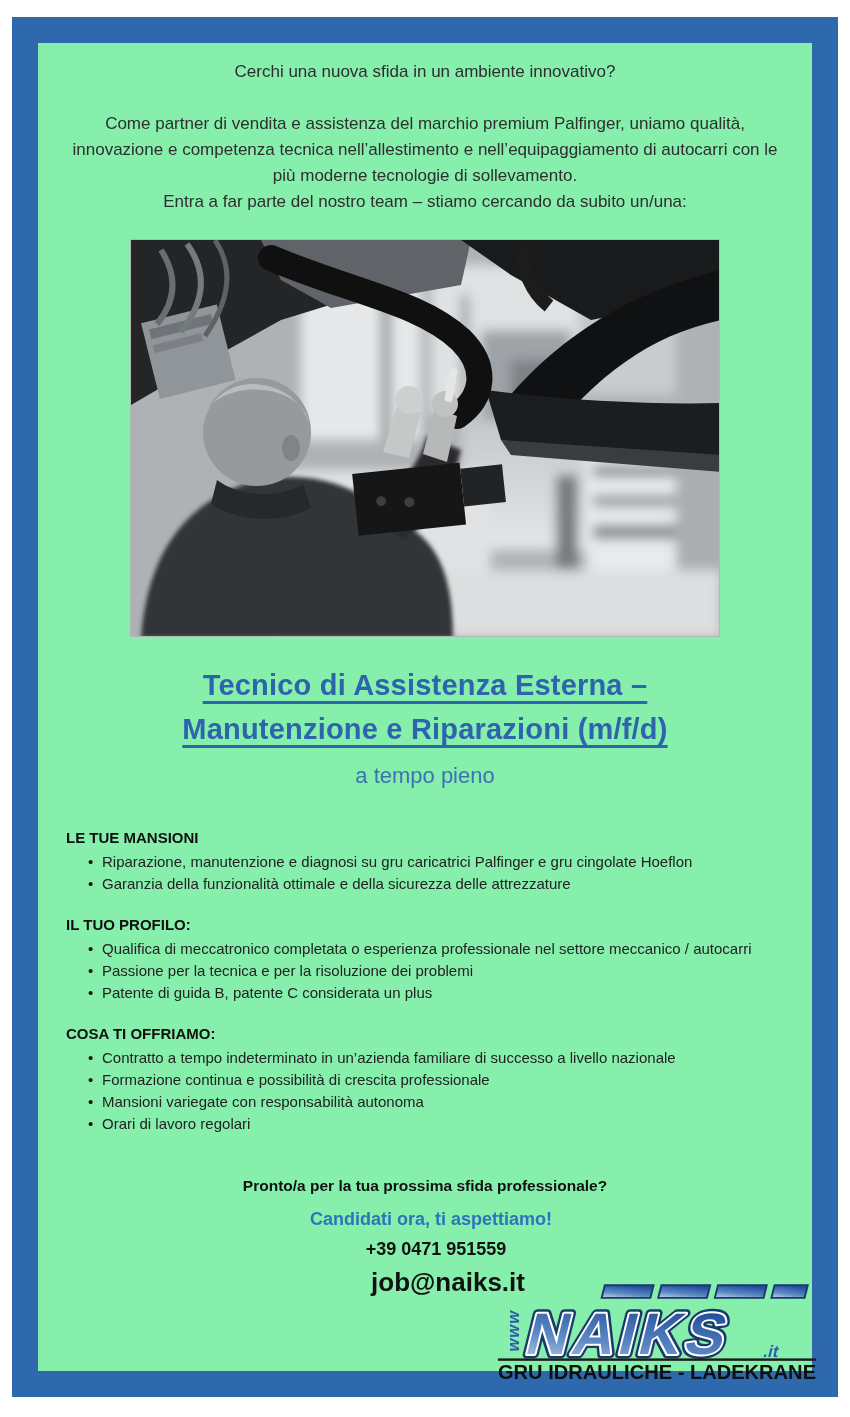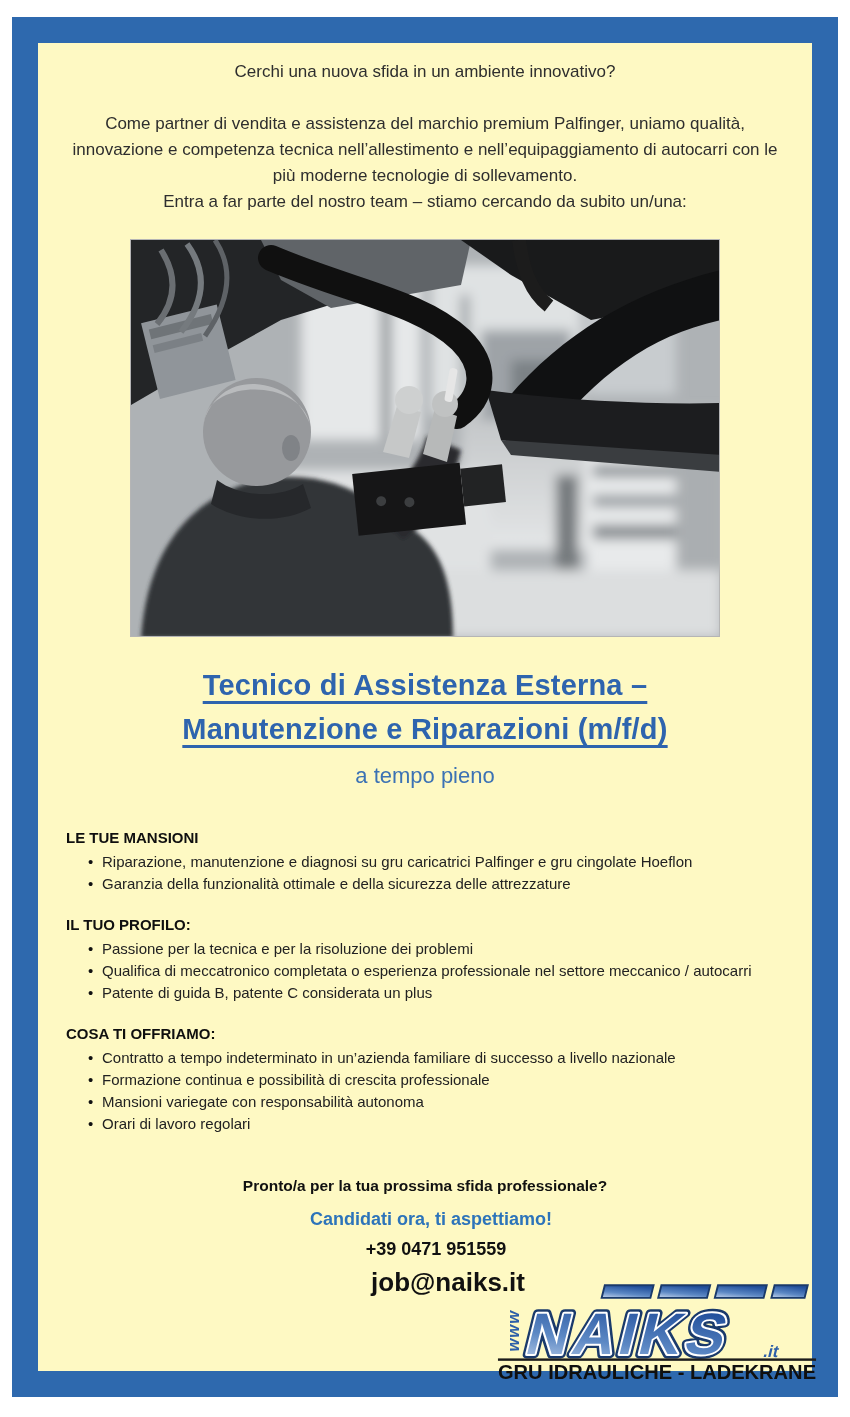--- a/index.html
+++ b/index.html
@@ -1,20 +1,20 @@
 <!DOCTYPE html>
 <html><head>
 <meta charset="utf-8">
 <style>
   * { margin:0; padding:0; box-sizing:border-box; }
   html,body { background:#ffffff; }
   body { font-family:"Liberation Sans", sans-serif; color:#2b2b2b; }
   .page { position:relative; width:850px; height:1417px; background:#ffffff; overflow:hidden; }
   .frame { position:absolute; left:12px; top:17px; width:826px; height:1380px;
-           border:26px solid #2e69ae; background:#fef9c3; }
+           border:26px solid #2e69ae; background:#86efac; }
   .content { position:relative; width:100%; height:100%; padding:16px 24px 0; }
 
   .intro { text-align:center; font-size:17px; line-height:26px; color:#2e2e2e; }
   .intro .q { margin-bottom:26px; }
   .intro .para { max-width:740px; margin:0 auto;text-align:center; }
 
   .photo-wrap { width:590px; height:398px; margin:24px auto 0; border:1px solid #b5b5b5; overflow:hidden; }
   .photo-wrap svg { display:block; }
 
   .job-title { text-align:center; color:#2e64ae; font-weight:bold; font-size:29px;
@@ -140,22 +140,22 @@
           <ul>
 
           <li>Riparazione, manutenzione e diagnosi su gru caricatrici Palfinger e gru cingolate Hoeflon</li>
               <li>Garanzia della funzionalità ottimale e della sicurezza delle attrezzature</li>
             </ul>
         </div>
         <div class="section">
           <h3>IL TUO PROFILO:</h3>
           <ul>
 
-          <li>Passione per la tecnica e per la risoluzione dei problemi</li>
-              <li>Qualifica di meccatronico completata o esperienza professionale nel settore meccanico / autocarri</li>
+          <li>Qualifica di meccatronico completata o esperienza professionale nel settore meccanico / autocarri</li>
+              <li>Passione per la tecnica e per la risoluzione dei problemi</li>
               <li>Patente di guida B, patente C considerata un plus</li>
             </ul>
         </div>
         <div class="section">
           <h3>COSA TI OFFRIAMO:</h3>
           <ul>
 
           <li>Contratto a tempo indeterminato in un’azienda familiare di successo a livello nazionale</li>
               <li>Formazione continua e possibilità di crescita professionale</li>
               <li>Mansioni variegate con responsabilità autonoma</li>

